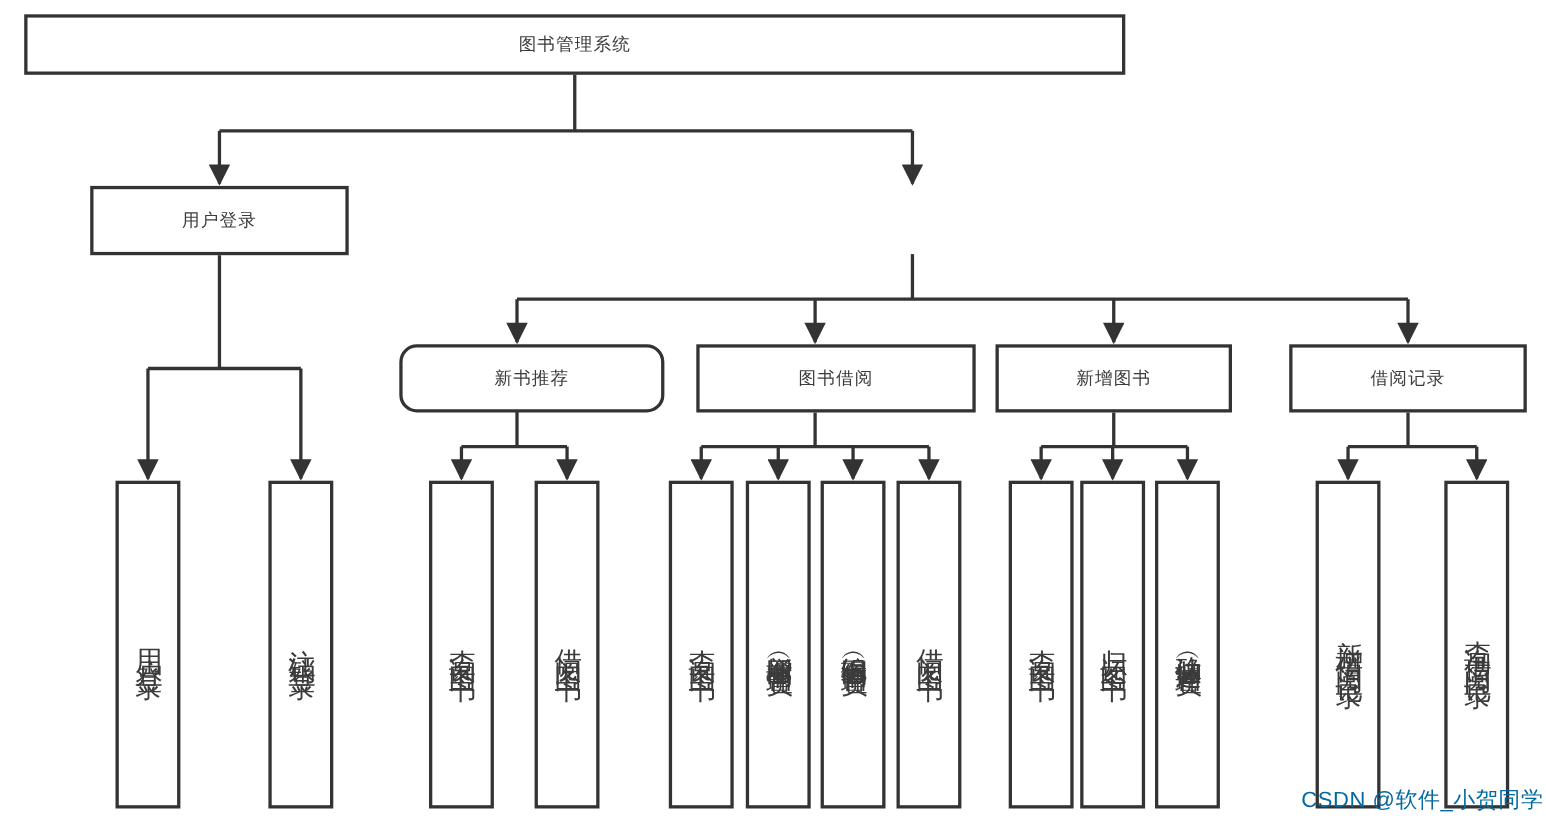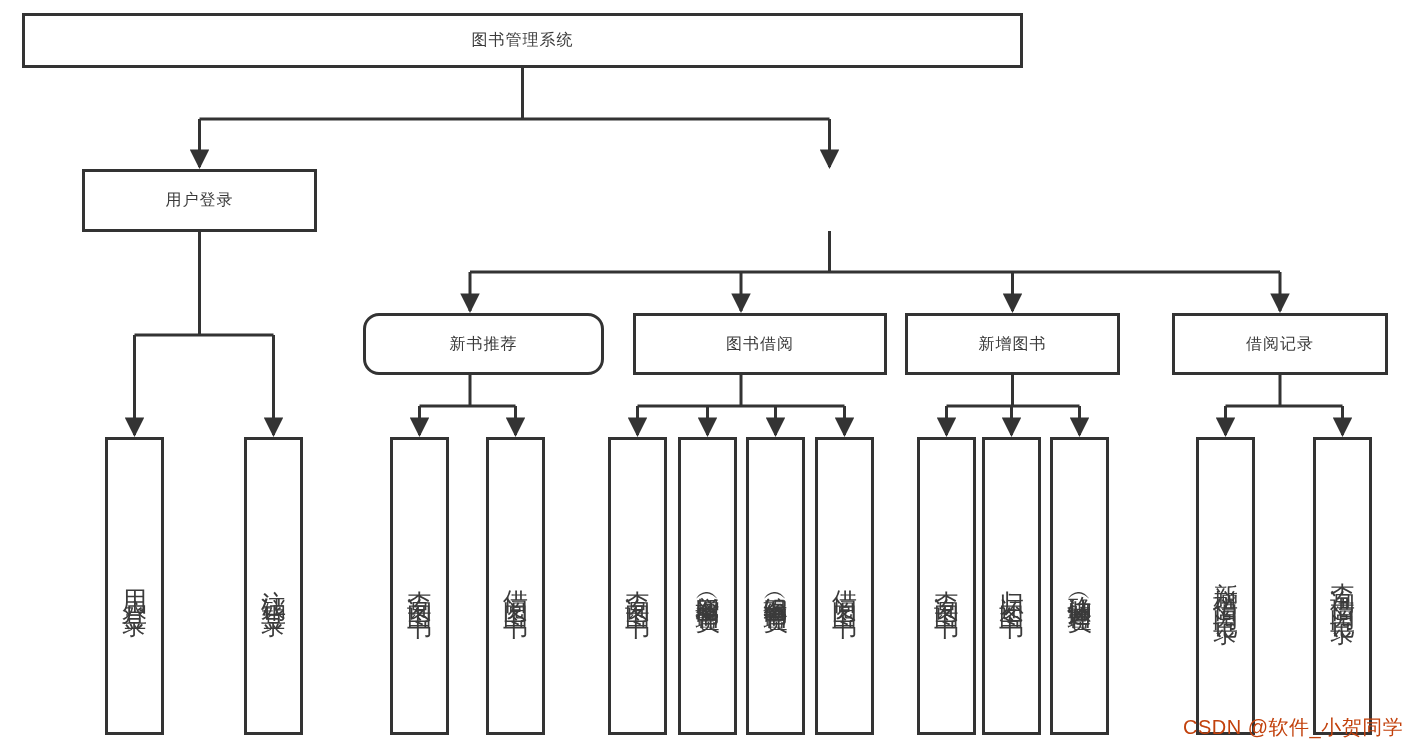--- a/index.html
+++ b/index.html
@@ -24,21 +24,21 @@
   .s2{left:905px;width:215px;}
   .s3{left:1172px;width:216px;}
   .leaf{top:437px;height:298px;width:59px;}
   .vlabel{
     writing-mode:vertical-rl;text-orientation:mixed;
     font-size:25px;letter-spacing:8px;line-height:1;white-space:nowrap;
   }
   .leaf.long .vlabel{font-size:24px;letter-spacing:2px;}
   .watermark{
     position:absolute;left:1183px;top:714px;font-size:20px;letter-spacing:.5px;
-    color:#c2410c;white-space:nowrap;
+    color:#0369a1;white-space:nowrap;
   }
 </style>
 </head>
 <body>
 
 <div class="canvas">
 
   <svg class="connectors" viewBox="0 0 1405 747">
     <defs>
       <marker id="arrow" viewBox="0 0 10 10" refX="9" refY="5" markerWidth="8" markerHeight="6.5" orient="auto-start-reverse">

